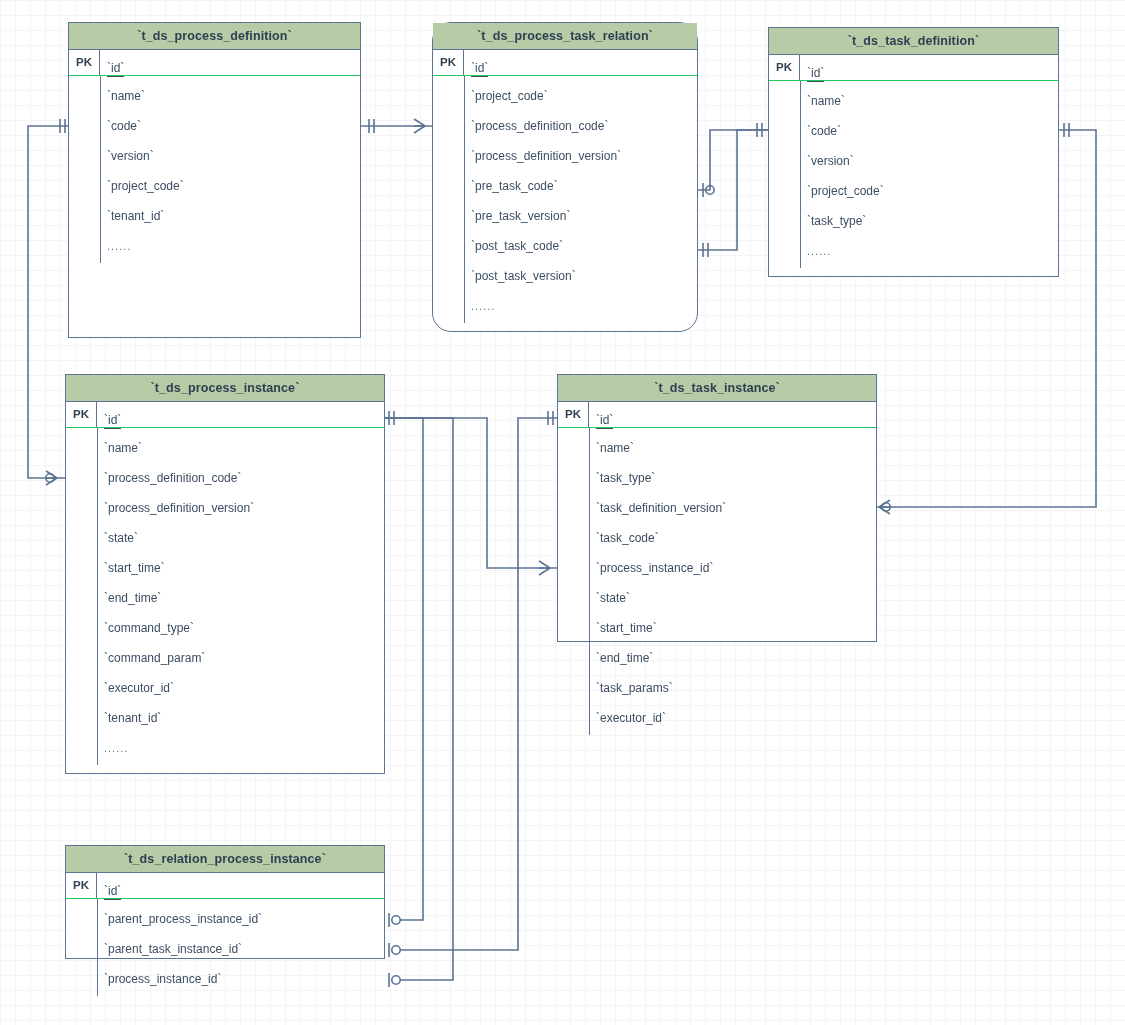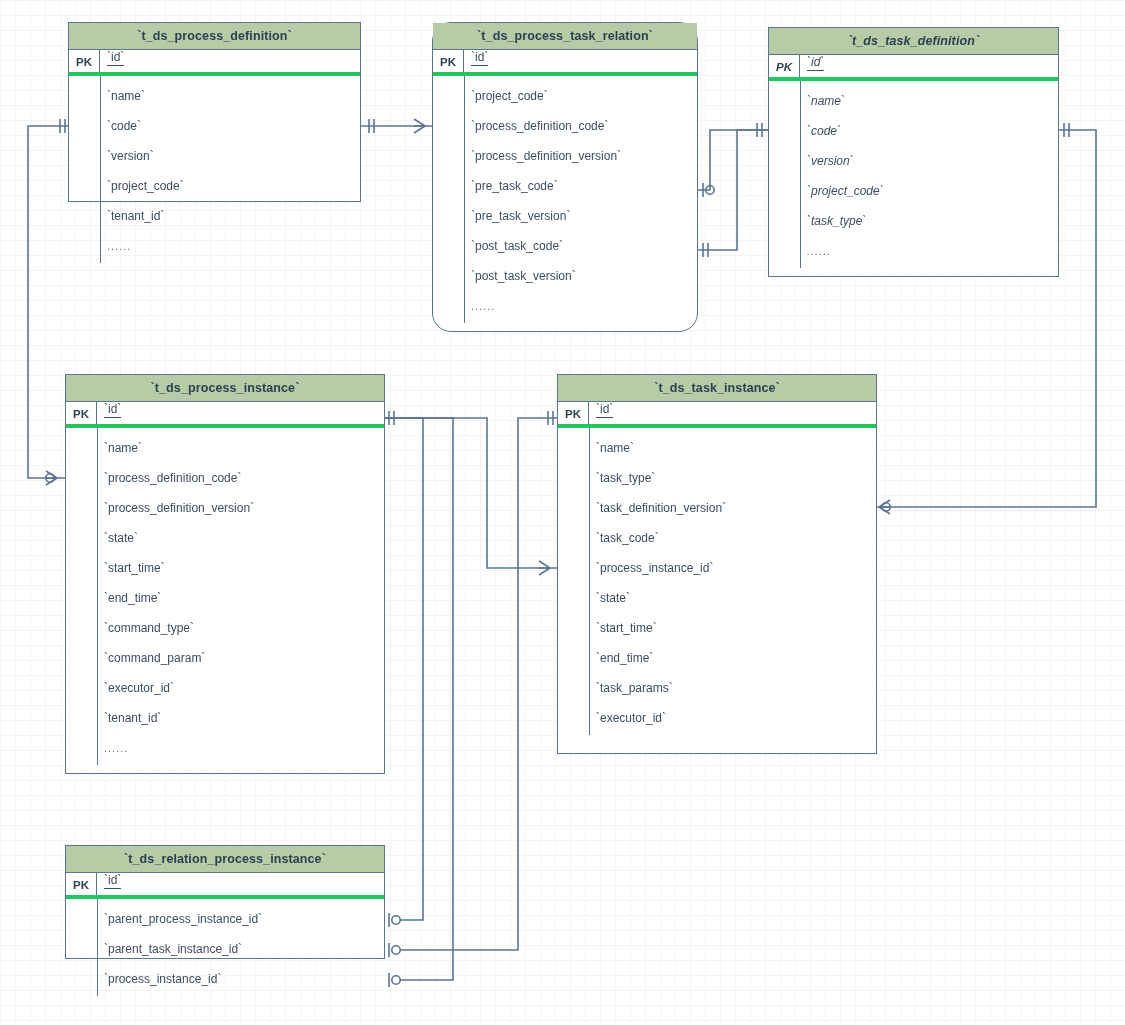--- a/index.html
+++ b/index.html
@@ -48,22 +48,22 @@
     font-size: 12.5px;
     font-weight: bold;
     letter-spacing: 0.1px;
     white-space: nowrap;
     overflow: hidden;
   }
   .pk-row {
     box-sizing: border-box;
     height: 26px;
     display: flex;
-    align-items: flex-start;
-    border-bottom: 4px solid #22c55e;
+    align-items: flex-end;
+    border-bottom: 1px solid #22c55e;
   }
   .pk-tag {
     box-sizing: border-box;
     width: 31px;
     min-width: 31px;
     height: 100%;
     line-height: 25px;
     text-align: center;
     font-size: 11.5px;
     font-weight: bold;
@@ -195,21 +195,21 @@
 
       <path d="M385,418 L453,418 L453,980 L400,980"></path>
       <g>
         <circle cx="396" cy="980" r="4.2"></circle>
         <path d="M389,973 L389,987"></path>
       </g>
 
     </g>
   </svg>
 
-  <div class="entity" style="left:68px; top:22px; width:293px; height:180px;">
+  <div class="entity" style="left:68px; top:22px; width:293px; height:316px;">
     <div class="entity-header">`t_ds_process_definition`</div>
     <div class="pk-row">
       <div class="pk-tag">PK</div>
       <div class="pk-name"><span>`id`</span></div>
     </div>
     <div class="fields">
       <div class="field">`name`</div>
       <div class="field">`code`</div>
       <div class="field">`version`</div>
       <div class="field">`project_code`</div>
@@ -229,21 +229,21 @@
       <div class="field">`process_definition_code`</div>
       <div class="field">`process_definition_version`</div>
       <div class="field">`pre_task_code`</div>
       <div class="field">`pre_task_version`</div>
       <div class="field">`post_task_code`</div>
       <div class="field">`post_task_version`</div>
       <div class="field ellipsis">......</div>
     </div>
   </div>
 
-  <div class="entity" style="left:768px; top:27px; width:291px; height:250px;font-style:italic;">
+  <div class="entity" style="left:768px; top:27px; width:291px; height:250px;">
     <div class="entity-header">`t_ds_task_definition`</div>
     <div class="pk-row">
       <div class="pk-tag">PK</div>
       <div class="pk-name"><span>`id`</span></div>
     </div>
     <div class="fields">
       <div class="field">`name`</div>
       <div class="field">`code`</div>
       <div class="field">`version`</div>
       <div class="field">`project_code`</div>
@@ -266,21 +266,21 @@
       <div class="field">`start_time`</div>
       <div class="field">`end_time`</div>
       <div class="field">`command_type`</div>
       <div class="field">`command_param`</div>
       <div class="field">`executor_id`</div>
       <div class="field">`tenant_id`</div>
       <div class="field ellipsis">......</div>
     </div>
   </div>
 
-  <div class="entity" style="left:557px; top:374px; width:320px; height:380px;">
+  <div class="entity" style="left:557px; top:374px; width:320px; height:268px;">
     <div class="entity-header">`t_ds_task_instance`</div>
     <div class="pk-row">
       <div class="pk-tag">PK</div>
       <div class="pk-name"><span>`id`</span></div>
     </div>
     <div class="fields">
       <div class="field">`name`</div>
       <div class="field">`task_type`</div>
       <div class="field">`task_definition_version`</div>
       <div class="field">`task_code`</div>

